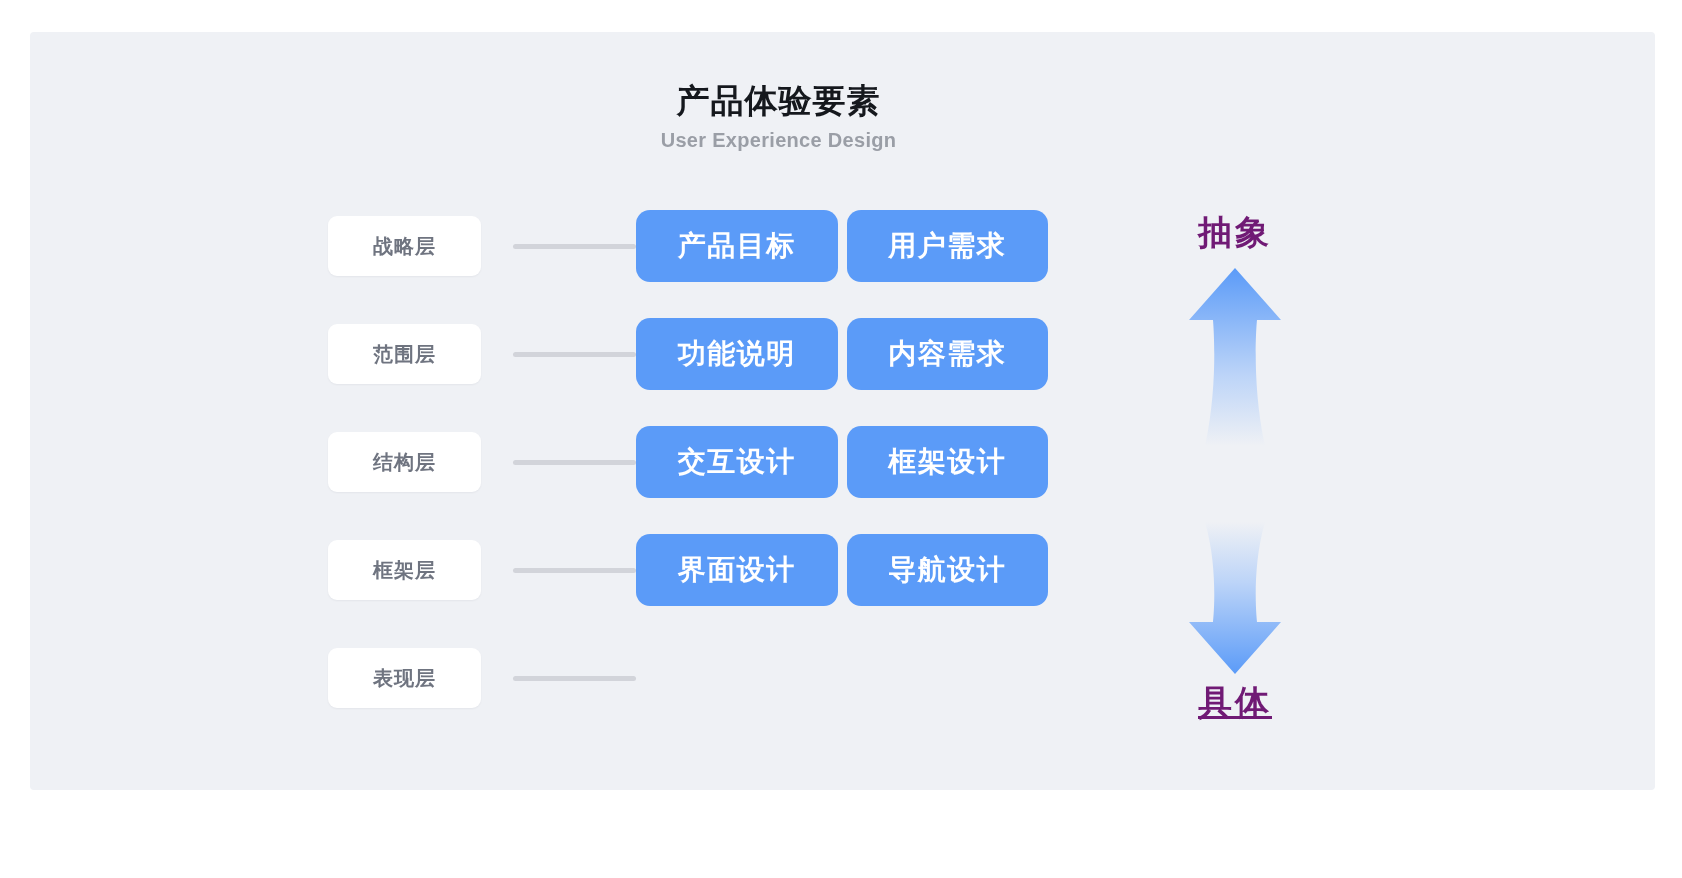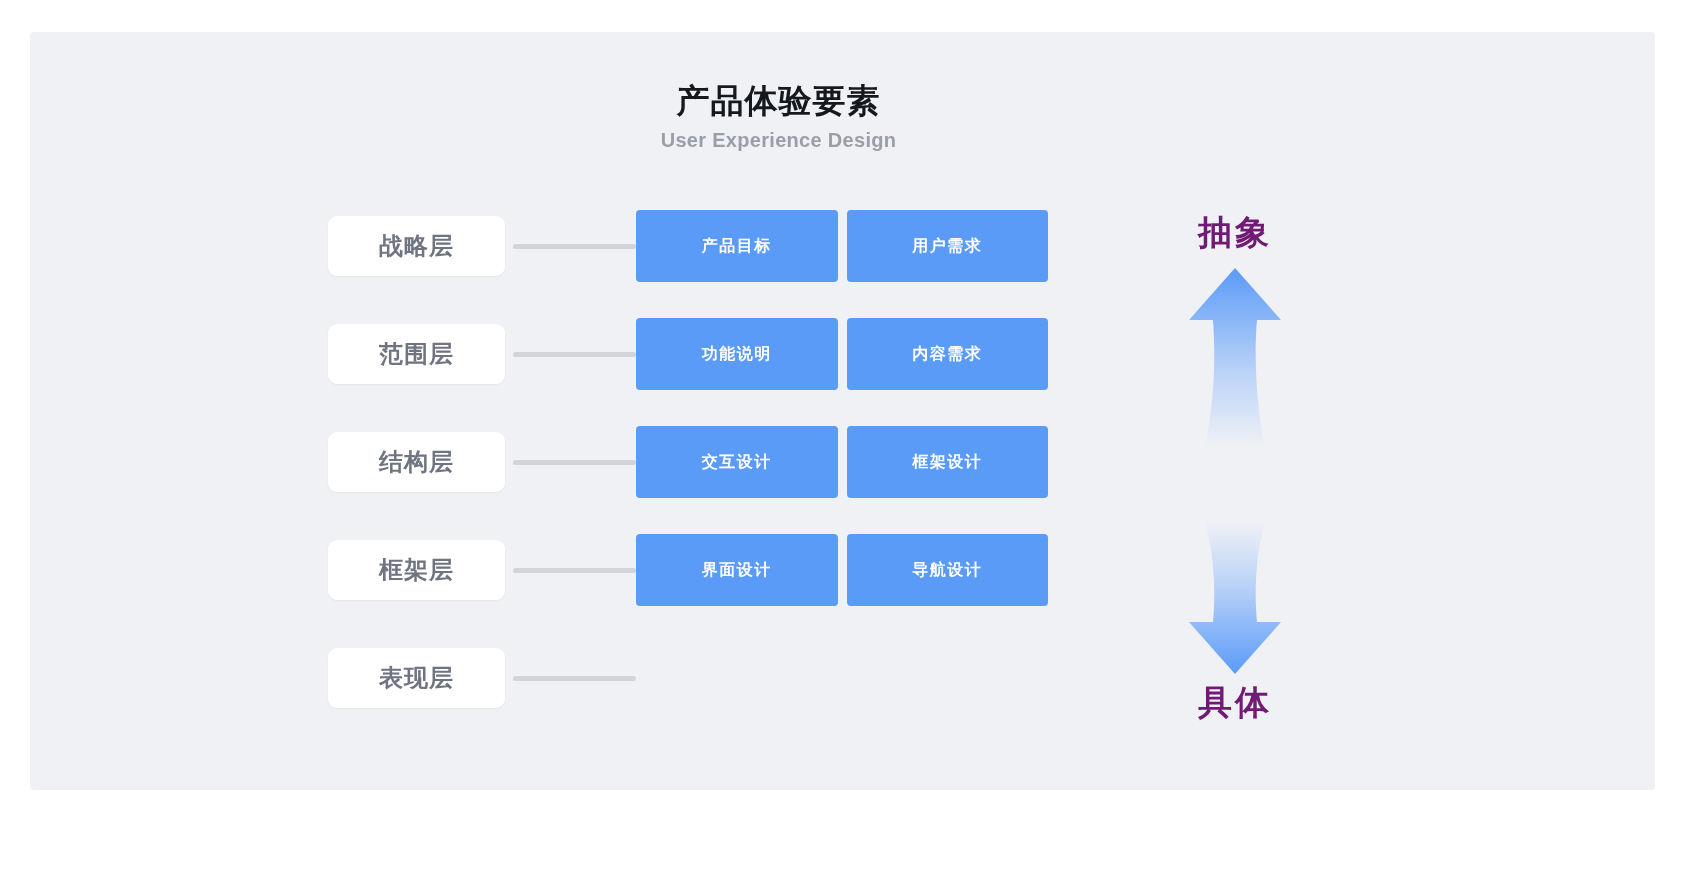--- a/index.html
+++ b/index.html
@@ -37,25 +37,25 @@
     position:relative;
     height:72px;
     margin-bottom:36px;
   }
   .row:last-child{margin-bottom:0;}
 
   
   .layer-label{
     position:absolute;
     left:298px;top:6px;
-    width:177px;height:60px;
+    width:153px;height:60px;
     background:#ffffff;
     border-radius:9px;
     display:flex;align-items:center;justify-content:center;
-    font-size:24px;font-weight:bold;color:#6f7480;
+    font-size:20px;font-weight:bold;color:#6f7480;
     letter-spacing:1px;
     box-shadow:0 1px 2px rgba(20,25,40,.05);
   }
 
   
   .connector{
     position:absolute;
     left:483px;top:34px;
     width:123px;height:5px;
     background:#d2d4da;
@@ -66,41 +66,41 @@
   .cards{
     position:absolute;
     left:606px;top:0;
     width:412px;height:72px;
     display:flex;
     gap:9px;
   }
   .card{
     flex:1;
     background:#5b9bf8;
-    border-radius:4px;
+    border-radius:14px;
     display:flex;align-items:center;justify-content:center;
-    font-size:16px;font-weight:bold;color:#ffffff;
+    font-size:28px;font-weight:bold;color:#ffffff;
     letter-spacing:1.5px;
   }
   .row.wide .cards .card{flex:1;}
 
   
   .axis{
     position:absolute;
     left:1085px;top:178px;
     width:240px;height:530px;
   }
   .axis-word{
     position:absolute;
     width:240px;text-align:center;
     font-size:34px;font-weight:bold;color:#701a75;
     letter-spacing:3px;
   }
   .axis-word.top{top:0px;}
-  .axis-word.bottom{top:470px;}
+  .axis-word.bottom{top:470px;text-decoration:underline;}
 
   .arrow{position:absolute;left:0;width:240px;}
   .arrow.up{top:52px;height:190px;}
   .arrow.down{top:310px;height:160px;}
 </style>
 </head>
 <body>
 
 <div id="stage">
   <div class="panel">

